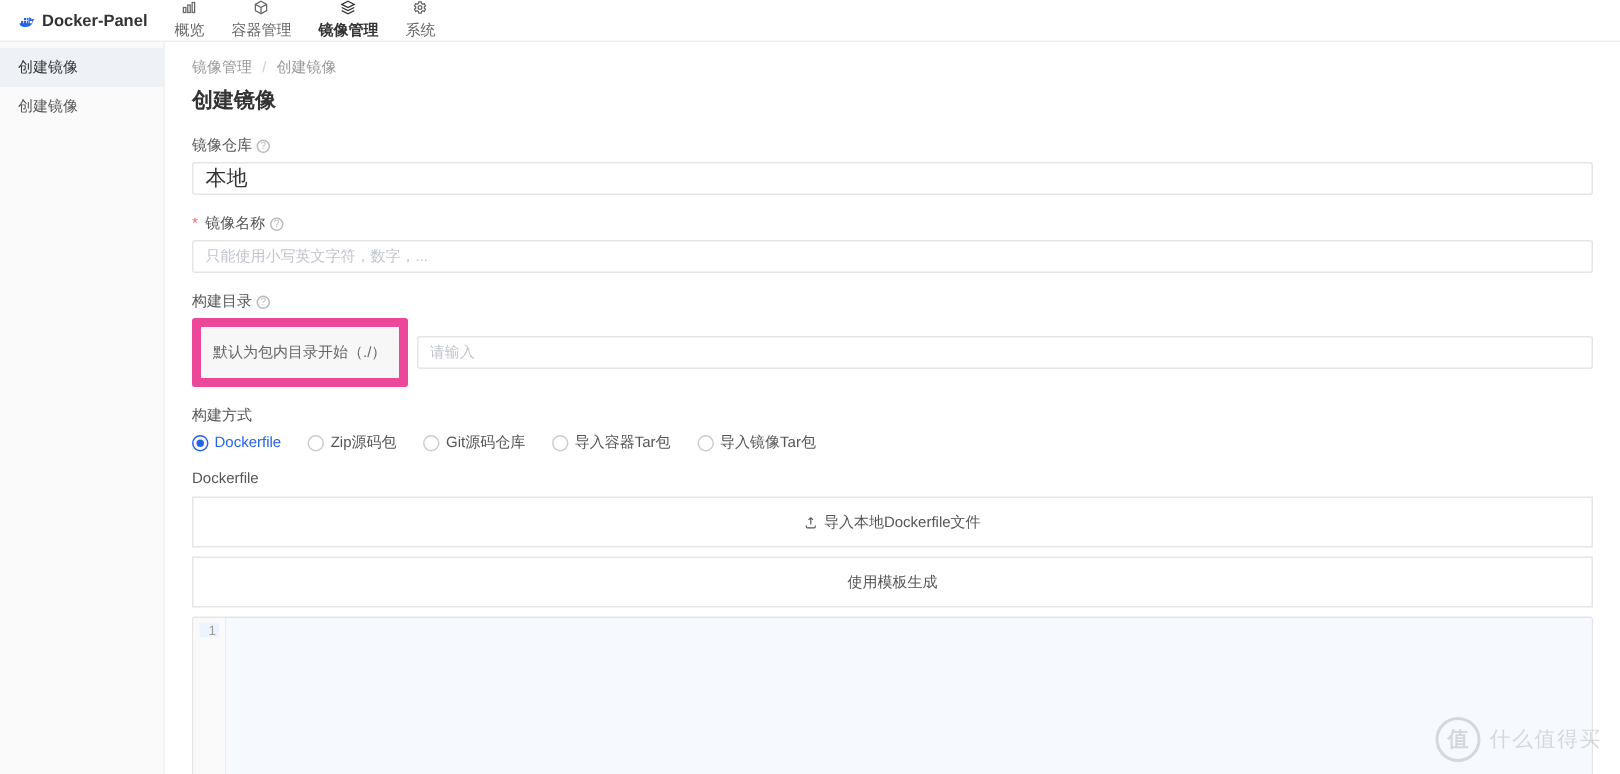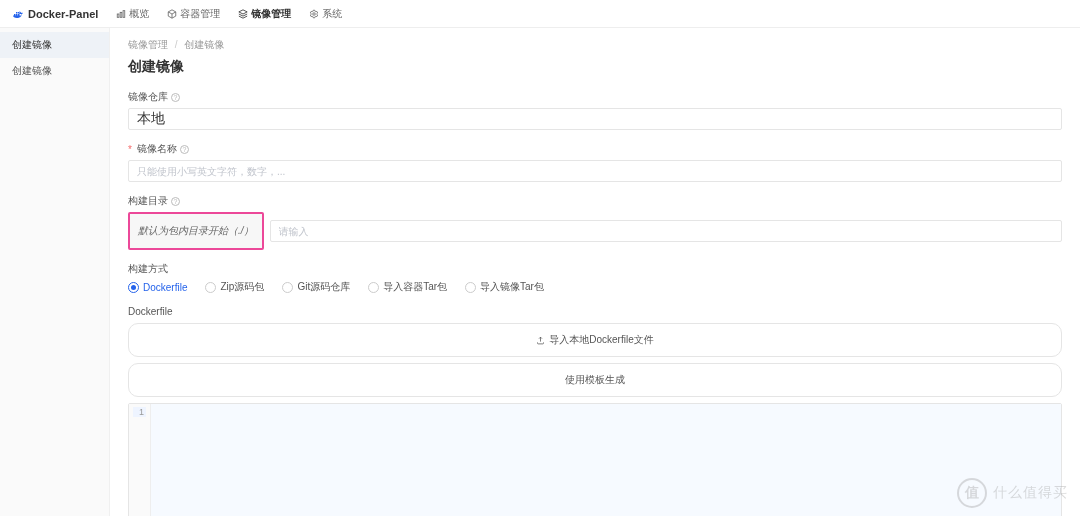--- a/index.html
+++ b/index.html
@@ -2,21 +2,21 @@
 <html><head>
 <meta charset="utf-8">
 <style>
 * { margin: 0; padding: 0; box-sizing: border-box; }
 body { font-family: -apple-system, BlinkMacSystemFont, "Segoe UI", "PingFang SC", "Microsoft YaHei", sans-serif; font-size: 12px; color: #333; background: #fff; width: 1080px; height: 516px; overflow: hidden; position: relative; }
 
 
 .topnav { height: 28px; border-bottom: 1px solid #eee; display: flex; align-items: center; padding: 0 12px; gap: 18px; }
 .brand { display: flex; align-items: flex-end; gap: 4px; font-weight: 600; color: #333; font-size: 11px; }
 .brand-icon { width: 12px; height: 12px; color: #2563eb; }
-.nav-item { display: flex; align-items: center; gap: 3px; font-size: 10px; color: #666; cursor: pointer; }
+.nav-item { display: flex; align-items: center; gap: 3px; font-size: 10px; color: #666; cursor: pointer; flex-direction: column; }
 .nav-item.active { color: #333; font-weight: 600; }
 .nav-icon { width: 10px; height: 10px; }
 
 
 .body-wrap { display: flex; height: calc(100% - 28px); }
 .sidebar { width: 110px; background: #fafafa; border-right: 1px solid #f0f0f0; padding-top: 4px; }
 .side-item { padding: 6px 12px; font-size: 10px; color: #555; cursor: pointer; }
 .side-item.active { background: #eef2f7; color: #333; }
 
 .main { flex: 1; padding: 10px 18px 0 18px; overflow: hidden; }
@@ -28,33 +28,33 @@
 .form-label { font-size: 10px; color: #555; margin-bottom: 4px; display: flex; align-items: center; gap: 3px; }
 .form-label .req { color: #f56c6c; margin-right: 2px; }
 .help-icon { width: 9px; height: 9px; border: 1px solid #bbb; border-radius: 50%; display: inline-flex; align-items: center; justify-content: center; font-size: 7px; color: #bbb; line-height: 1; }
 
 .form-row { margin-bottom: 12px; }
 .text-input { width: 100%; border: 1px solid #e5e5e5; border-radius: 2px; padding: 4px 8px; font-size: 10px; color: #333; background: #fff; height: 22px; }
 .text-input::placeholder { color: #c0c4cc; }
 .select-box { width: 100%; border: 1px solid #e5e5e5; border-radius: 2px; padding: 4px 8px; font-size: 14px; color: #333; background: #fff; height: 22px; display: flex; align-items: center; }
 
 .path-row { display: flex; gap: 6px; align-items: center; }
-.path-prefix { border: 2px solid #ec4899; border-radius: 2px; padding: 17px 8px; font-size: 10px; background: #f7f7f7; color: #666; height: 22px; display: flex; align-items: center; font-style: italic; }
+.path-prefix { border: 6px solid #ec4899; border-radius: 2px; padding: 17px 8px; font-size: 10px; background: #f7f7f7; color: #666; height: 22px; display: flex; align-items: center; }
 .path-input { flex: 1; }
 
 .radio-group { display: flex; gap: 18px; align-items: center; }
 .radio-item { display: flex; align-items: center; gap: 4px; font-size: 10px; color: #555; cursor: pointer; }
 .radio-dot { width: 11px; height: 11px; border: 1px solid #ccc; border-radius: 50%; display: flex; align-items: center; justify-content: center; }
 .radio-item.checked .radio-dot { border-color: #2563eb; }
 .radio-item.checked .radio-dot::after { content: ""; width: 5px; height: 5px; background: #2563eb; border-radius: 50%; }
 .radio-item.checked { color: #2563eb; }
 
 .section-sub { font-size: 10px; color: #555; margin: 10px 0 6px; }
 
-.wide-btn { width: 100%; border: 1px solid #e5e5e5; border-radius: 10px; background: #fff; padding: 16px 0; font-size: 10px; color: #555; text-align: center; cursor: pointer; display: flex; align-items: center; justify-content: center; gap: 4px; margin-bottom: 6px; height: 22px; }
+.wide-btn { width: 100%; border: 1px solid #e5e5e5; border-radius: 0; background: #fff; padding: 16px 0; font-size: 10px; color: #555; text-align: center; cursor: pointer; display: flex; align-items: center; justify-content: center; gap: 4px; margin-bottom: 6px; height: 22px; }
 .upload-icon { width: 9px; height: 9px; }
 
 .editor { border: 1px solid #e5e5e5; border-radius: 2px; background: #fff; height: 180px; display: flex; }
 .gutter { width: 22px; background: #fafafa; border-right: 1px solid #eee; text-align: right; padding: 3px 4px; font-size: 9px; color: #999; }
 .gutter .ln { background: #eef4ff; padding: 0 2px; }
 .code-area { flex: 1; background: #f6faff; }
 
 
 .watermark { position: absolute; right: 12px; bottom: 8px; opacity: 0.35; display: flex; align-items: center; gap: 6px; font-family: serif; }
 .wm-circle { width: 30px; height: 30px; border: 2px solid #999; border-radius: 50%; display: flex; align-items: center; justify-content: center; font-size: 14px; color: #999; font-weight: bold; }

